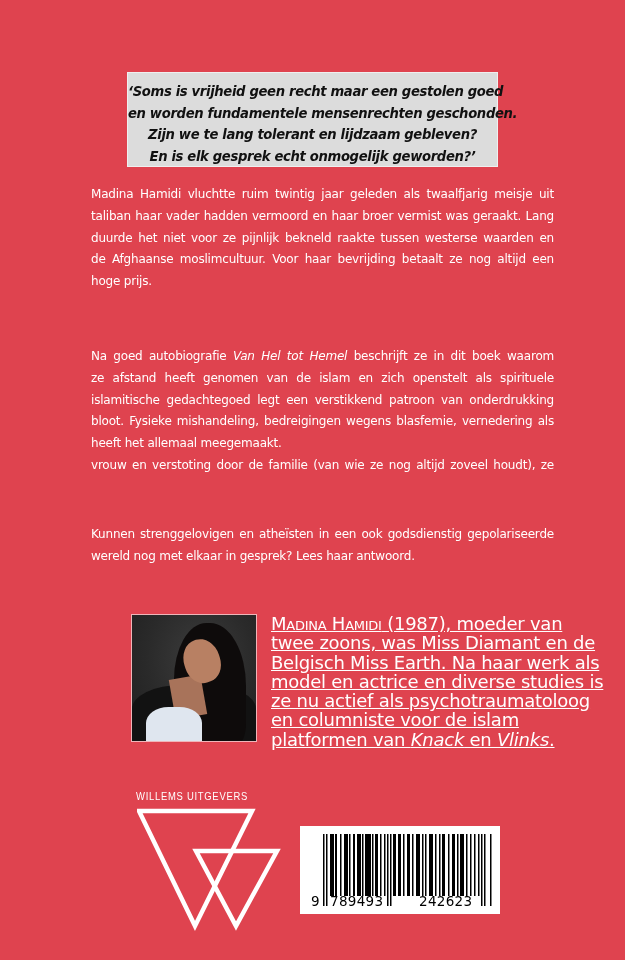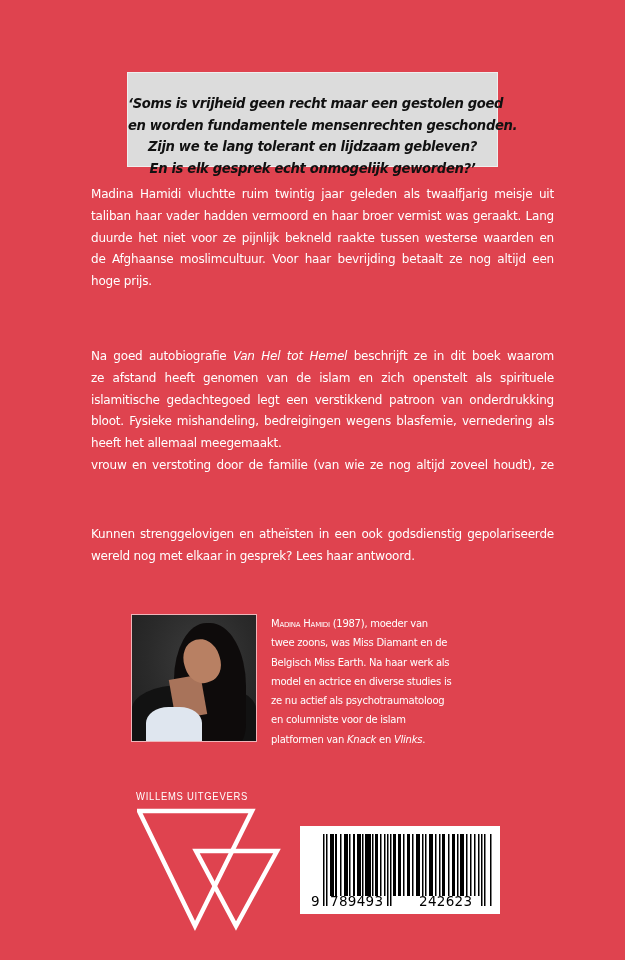--- a/index.html
+++ b/index.html
@@ -15,21 +15,21 @@
     background: #dcdcdc;
     border: 1px solid #efefef;
     box-sizing: border-box;
     color: #111;
     font-family: "DejaVu Sans", sans-serif;
     font-style: italic;
     font-weight: bold;
     font-size: 13.2px;
     line-height: 21.5px;
     text-align: center;
-    padding-top: 20px;
+    padding-top: 8px;
     letter-spacing: -0.35px;
   }
   .quote-box .line { display: block; white-space: nowrap; }
   .para {
     position: absolute; left: 91px; width: 463px;
     font-size: 12px; line-height: 21.8px;
     text-align: justify;
     letter-spacing: -0.2px;
   }
   .para .ln { display: block; white-space: nowrap; text-align-last: justify; text-align: justify; }
@@ -60,22 +60,23 @@
   .photo-jacket {
     position: absolute; left: 0px; top: 70px; width: 124px; height: 60px;
     background: #121212; border-radius: 40% 40% 0 0;
   }
   .photo-top {
     position: absolute; left: 14px; top: 92px; width: 56px; height: 40px;
     background: #dfe6ef; border-radius: 40% 40% 0 0;
   }
   .bio {
     position: absolute; left: 271px; top: 614px; width: 270px;
-    font-size: 10px; line-height: 19.3px;
+    font-size: 18px; line-height: 19.3px;
     letter-spacing: -0.25px;
+    text-decoration: underline;
   }
   .bio .ln { display: block; white-space: nowrap; }
   .smallcaps { font-variant: small-caps; }
   .publisher-name {
     position: absolute; left: 136px; top: 790px;
     font-size: 10.5px; letter-spacing: 0.8px;
     color: #fff;
     font-family: "Liberation Sans", sans-serif;
     transform: scaleX(0.9); transform-origin: left;
   }

